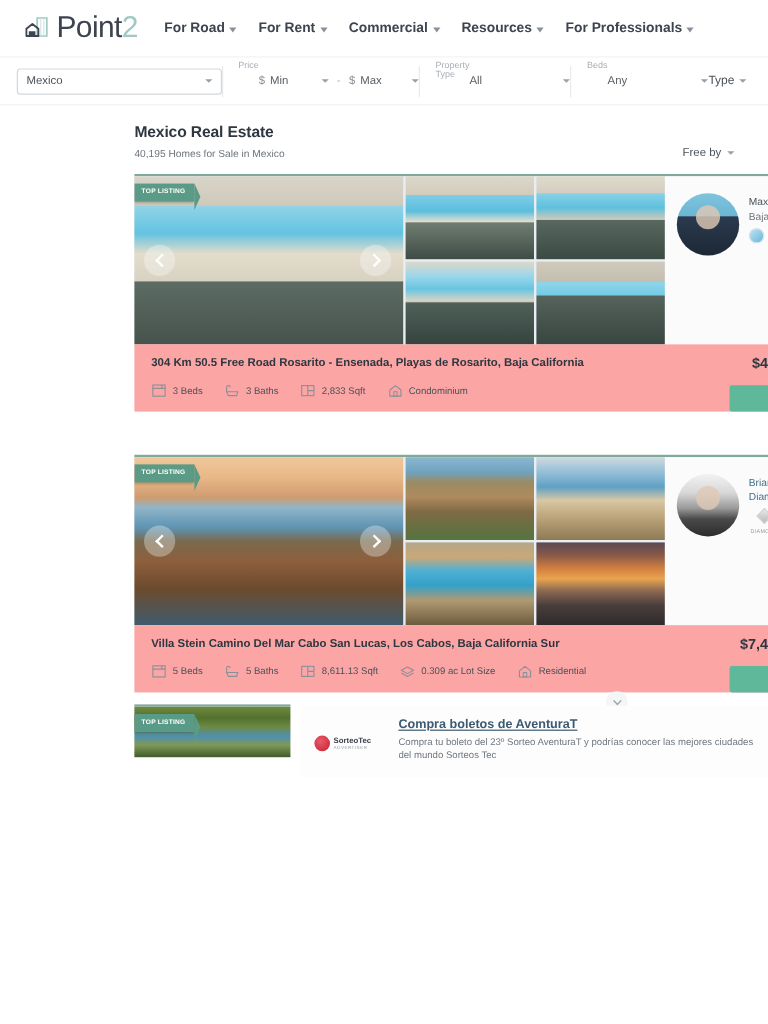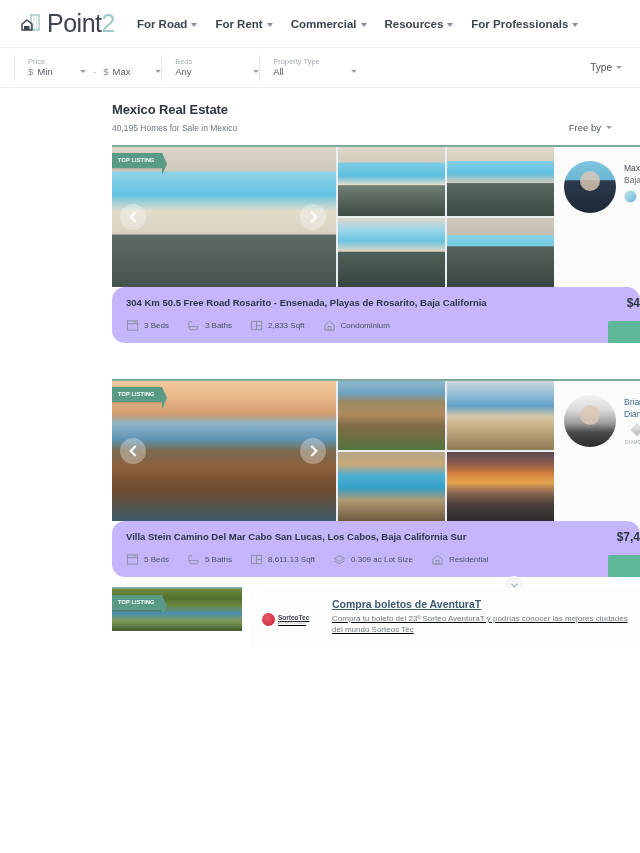--- a/index.html
+++ b/index.html
@@ -50,21 +50,21 @@
     width: 196px; height: 22px;
     border:1px solid #d4d8dc; border-radius:3px;
     background:#fff; display:flex; align-items:center;
     padding:0 7px; font-size:9.5px; color:#4a5158;
     justify-content:space-between;
   }
   .sel-caret {
     width:0;height:0;border-left:3px solid transparent;
     border-right:3px solid transparent;border-top:3.5px solid #9aa0a6;
   }
-  .fgroup { position:relative; height:34px; padding:0 0 0 14px; display:flex; flex-direction:column; justify-content:center; }
+  .fgroup { position:relative; height:34px; padding:0 0 0 14px; display:flex; flex-direction:row; justify-content:center; }
   .fgroup.bordered::before {
     content:""; position:absolute; left:0; top:4px; bottom:4px;
     width:1px; background:#e8eaec;
   }
   .flabel { font-size:7.5px; color:#a8aeb4; margin-bottom:1px; line-height:1; }
   .frow { display:flex; align-items:center; gap:4px; }
   .fval { font-size:9.5px; color:#5a6066; }
   .fdollar { font-size:9.5px; color:#8a9099; }
   .fdash { font-size:9.5px; color:#b0b6bb; margin:0 3px; padding-top:6px;}
   .fsel { display:flex; align-items:center; justify-content:space-between; min-width:58px; }
@@ -180,40 +180,40 @@
   .bcircle{width:13px;height:13px;border-radius:50%;
     background:linear-gradient(135deg,#bfe3ef,#69b6d8);flex:none;
     border:1px solid #cfe4ec;}
   .bdiamond{width:12px;height:12px;flex:none;
     background:linear-gradient(135deg,#e8e8e8,#b9b9b9);
     transform:rotate(45deg) scale(.8); border:1px solid #c9c9c9;}
   .bdia-label{font-size:4.5px;color:#9aa0a6;letter-spacing:.3px;}
 
   
   .info {
-    background:#c4b5fd; padding:10px 0 11px 14px; position:relative;border-radius:13px;
+    background:#fca5a5; padding:10px 0 11px 14px; position:relative;
   }
   .addr { font-size:9.5px; font-weight:700; color:#2e3741; }
   .facts { display:flex; align-items:center; gap:18px; margin-top:11px; }
   .fact { display:flex; align-items:center; gap:5px; }
   .fact-txt { font-size:8px; color:#4a5158; white-space:nowrap; }
   .ficon { width:13px;height:13px;flex:none; }
   .price {
     position:absolute; right:0; top:9px;
     font-size:12px; font-weight:700; color:#2e3741; white-space:nowrap;
   }
   .cta {
     position:absolute; right:-8px; top:34px;
     background:#5fb89a; height:22px; width:40px; border-radius:2px;
   }
 
   
   .adblock {
     position:absolute; left:250px; top:588px;
-    width:390px; height:60px; background:#fdfdfd;text-decoration:underline;
+    width:390px; height:60px; background:#fdfdfd;
   }
   .ad-inner { display:flex; gap:12px; padding:10px 0 0 12px; }
   .ad-logo { width:58px; flex:none; display:flex; align-items:center; gap:3px; padding-top:6px;}
   .ad-mark{width:13px;height:13px;border-radius:50%;
     background:radial-gradient(circle at 40% 35%,#e85a6a,#c8202f);flex:none;}
   .ad-brand{font-size:6.5px;font-weight:700;color:#3d4450;line-height:1.1;}
   .ad-brand small{display:block;font-size:3.8px;font-weight:400;color:#9aa0a6;letter-spacing:.4px;}
   .ad-title {
     font-size:10.5px; font-weight:700; color:#3d5a72;
     text-decoration:underline; margin-bottom:3px;
@@ -267,50 +267,54 @@
           <i class="caret"></i>
         </div>
       <div class="nav-item">
           <span>For Professionals</span>
           <i class="caret"></i>
         </div>
     </div>
   </div>
 
   <div class="filterbar">
+    <div class="search-box">
+      <span>Mexico</span>
+      <i class="sel-caret"></i>
+    </div>
 
     <div class="fgroup bordered">
       <div class="flabel">Price</div>
       <div class="frow">
         <div class="fsel">
           <span class="fdollar">$</span>
           <span class="fval" style="margin-left:4px">Min</span>
           <i class="sel-caret" style="margin-left:auto"></i>
         </div>
         <span class="fdash" style="padding-top:0">-</span>
         <div class="fsel">
           <span class="fdollar">$</span>
           <span class="fval" style="margin-left:4px">Max</span>
           <i class="sel-caret" style="margin-left:auto"></i>
         </div>
       </div>
     </div>
 
     <div class="fgroup bordered">
+      <div class="flabel">Property Type</div>
+      <div class="fsel wide">
+        <span class="fval">All</span>
+        <i class="sel-caret"></i>
+      </div>
+    </div>
+
+    <div class="fgroup bordered">
       <div class="flabel">Beds</div>
       <div class="fsel wide">
         <span class="fval">Any</span>
-        <i class="sel-caret"></i>
-      </div>
-    </div>
-
-    <div class="fgroup bordered">
-      <div class="flabel">Property Type</div>
-      <div class="fsel wide">
-        <span class="fval">All</span>
         <i class="sel-caret"></i>
       </div>
     </div>
 
     <div class="more-btn">
       <span>Type</span>
       <i class="sel-caret"></i>
     </div>
   </div>
 

